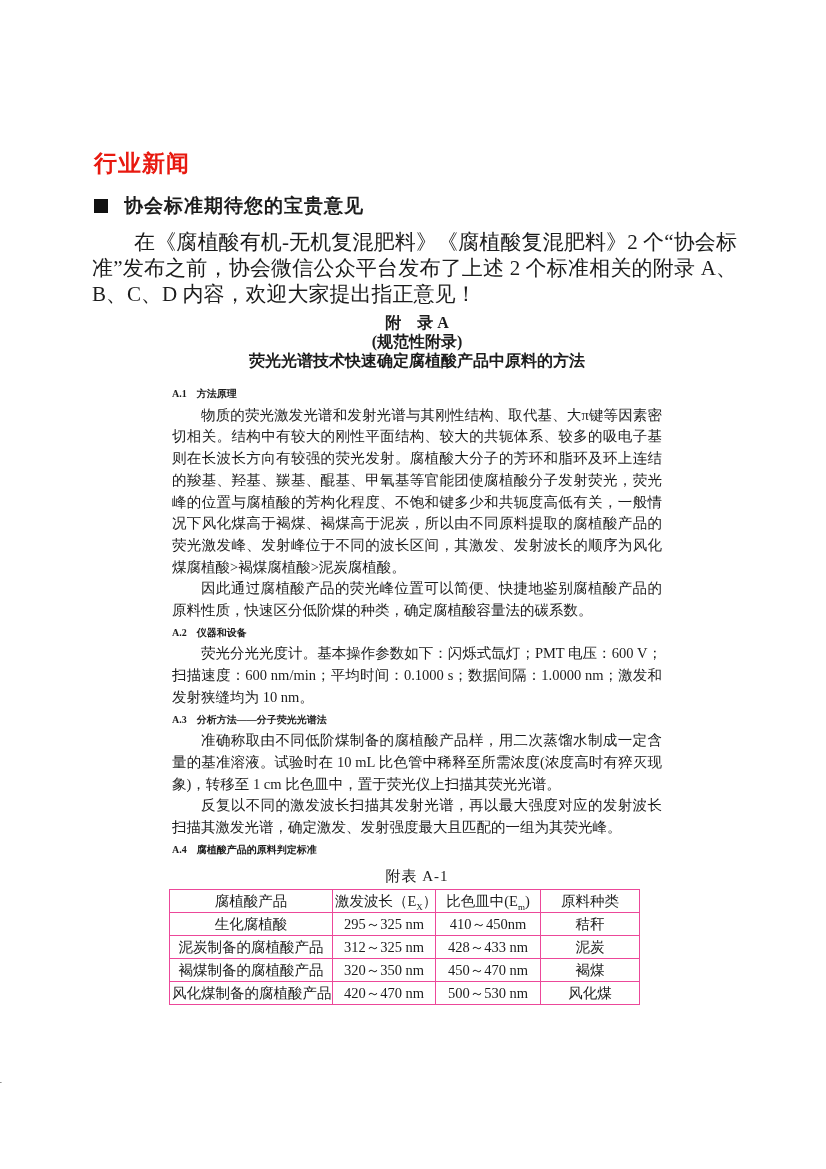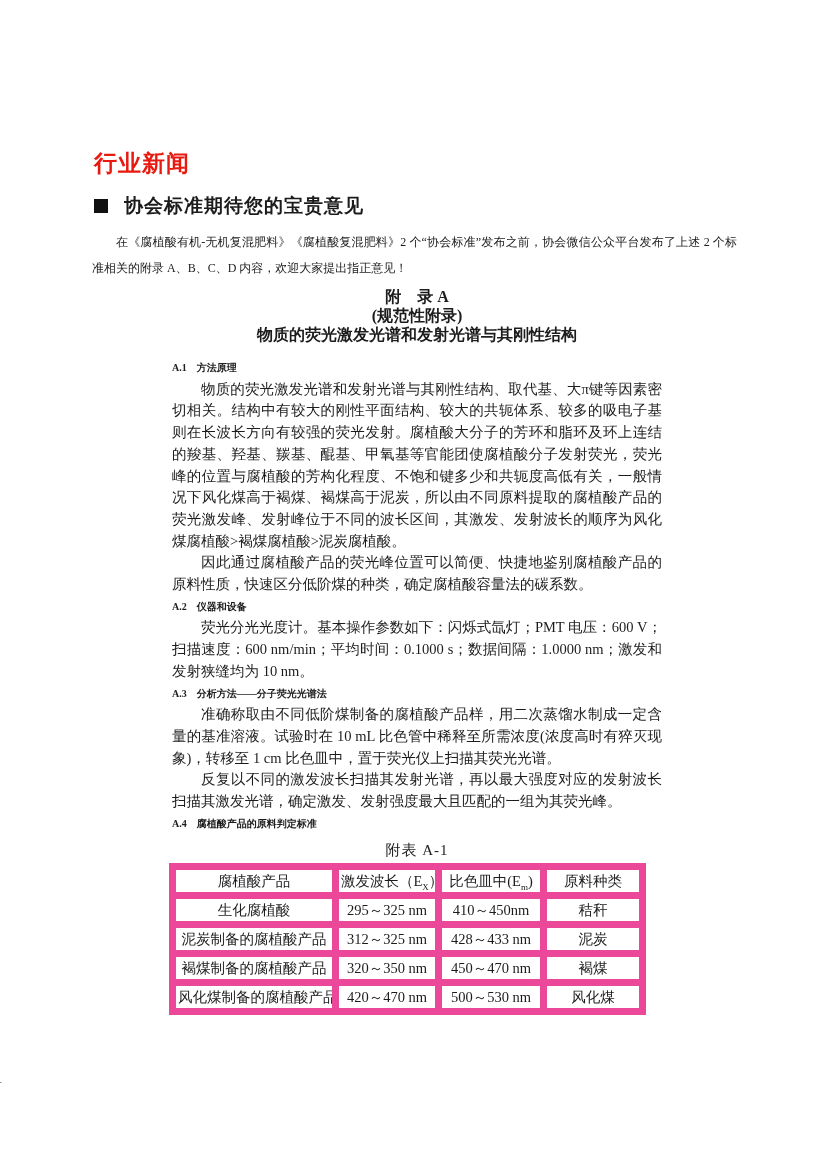--- a/index.html
+++ b/index.html
@@ -28,21 +28,21 @@
   .square-bullet {
     width: 14px; height: 14px; background: #111;
     margin-right: 16px; flex: 0 0 auto;
   }
   .article-title {
     font-size: 19px; font-weight: 700;
     letter-spacing: 1px;
   }
 
   .article-para {
-    font-size: 12px; line-height: 26px;
+    font-size: 21px; line-height: 26px;
     text-align: justify; text-indent: 2em;
     margin: 0 0 6px 0;
     width: 645px;
   }
 
   .appendix { margin-left: 80px; width: 490px; }
   .appendix-titles { text-align: center; margin: 4px 0 13px 0; }
   .appendix-titles div {
     font-size: 16px; font-weight: 700; line-height: 19px;
   }
@@ -61,21 +61,21 @@
     text-align: center; font-size: 15px;
     margin: 7px 0 3px 0; letter-spacing: 1px;
   }
   table.a1 {
     border-collapse: collapse;
     margin-left: -3px;
     width: 470px;
     table-layout: fixed;
   }
   table.a1 th, table.a1 td {
-    border: 7px solid #ec4899;
+    border: 1px solid #ec4899;
     height: 22px;
     font-size: 14.5px;
     font-weight: 400;
     text-align: center;
     padding: 0 2px;
     white-space: nowrap;
     overflow: hidden;
   }
   table.a1 sub { font-size: 0.62em; }
   .col-product { width: 163px; }
@@ -100,21 +100,21 @@
     <span class="article-title">协会标准期待您的宝贵意见</span>
   </div>
 
   <p class="article-para">在《腐植酸有机-无机复混肥料》《腐植酸复混肥料》2 个“协会标准”发布之前，协会微信公众平台发布了上述 2 个标准相关的附录 A、B、C、D 内容，欢迎大家提出指正意见！</p>
 
   <div class="appendix">
 
     <div class="appendix-titles">
       <div>附　录 A</div>
       <div>(规范性附录)</div>
-      <div>物质的荧光激发光谱和发射光谱与其刚性结构</div>
+      <div>荧光光谱技术快速确定腐植酸产品中原料的方法</div>
     </div>
 
     <div>
       <h3 class="sec-heading">A.1　方法原理</h3>
       <p class="sec-para">物质的荧光激发光谱和发射光谱与其刚性结构、取代基、大π键等因素密切相关。结构中有较大的刚性平面结构、较大的共轭体系、较多的吸电子基则在长波长方向有较强的荧光发射。腐植酸大分子的芳环和脂环及环上连结的羧基、羟基、羰基、醌基、甲氧基等官能团使腐植酸分子发射荧光，荧光峰的位置与腐植酸的芳构化程度、不饱和键多少和共轭度高低有关，一般情况下风化煤高于褐煤、褐煤高于泥炭，所以由不同原料提取的腐植酸产品的荧光激发峰、发射峰位于不同的波长区间，其激发、发射波长的顺序为风化煤腐植酸&gt;褐煤腐植酸&gt;泥炭腐植酸。</p>
       <p class="sec-para">因此通过腐植酸产品的荧光峰位置可以简便、快捷地鉴别腐植酸产品的原料性质，快速区分低阶煤的种类，确定腐植酸容量法的碳系数。</p>
     </div>
 
     <div>
       <h3 class="sec-heading">A.2　仪器和设备</h3>

